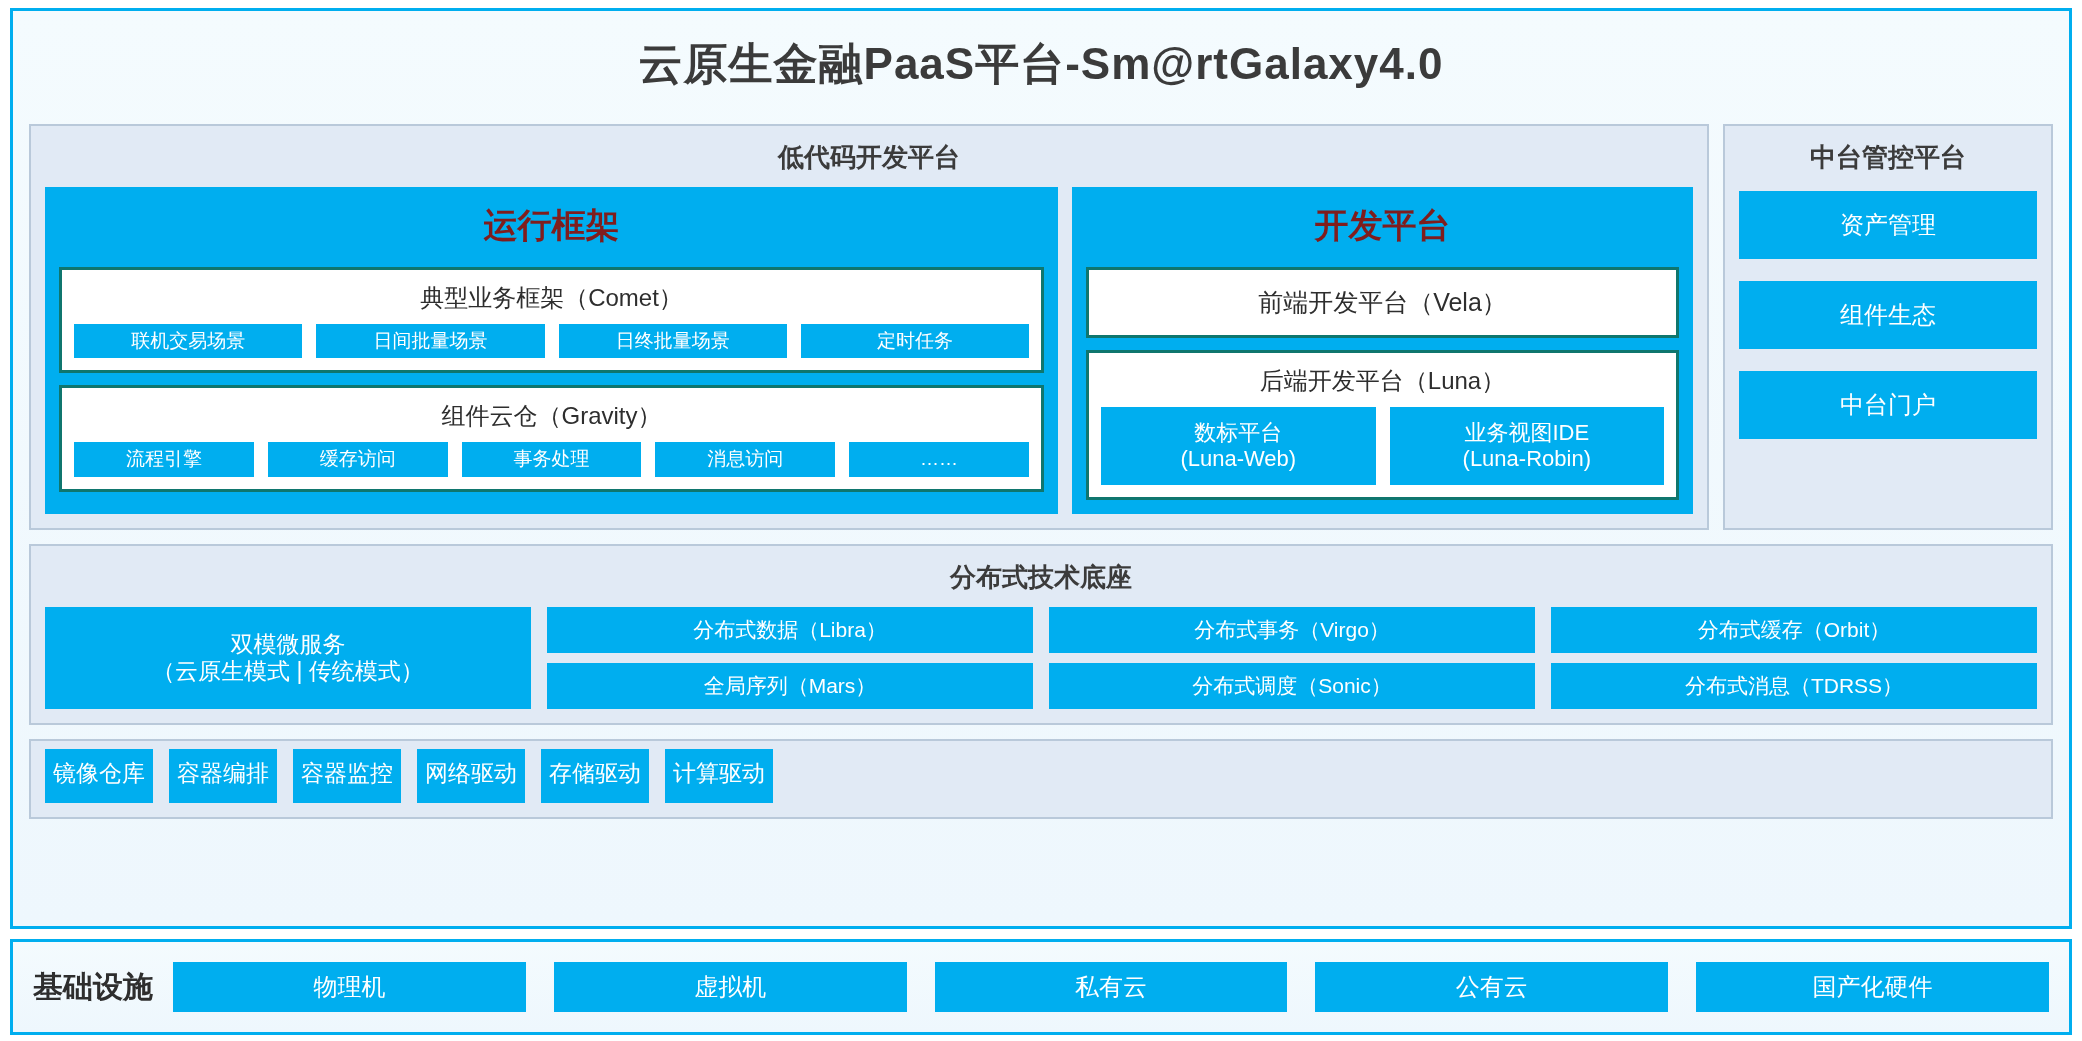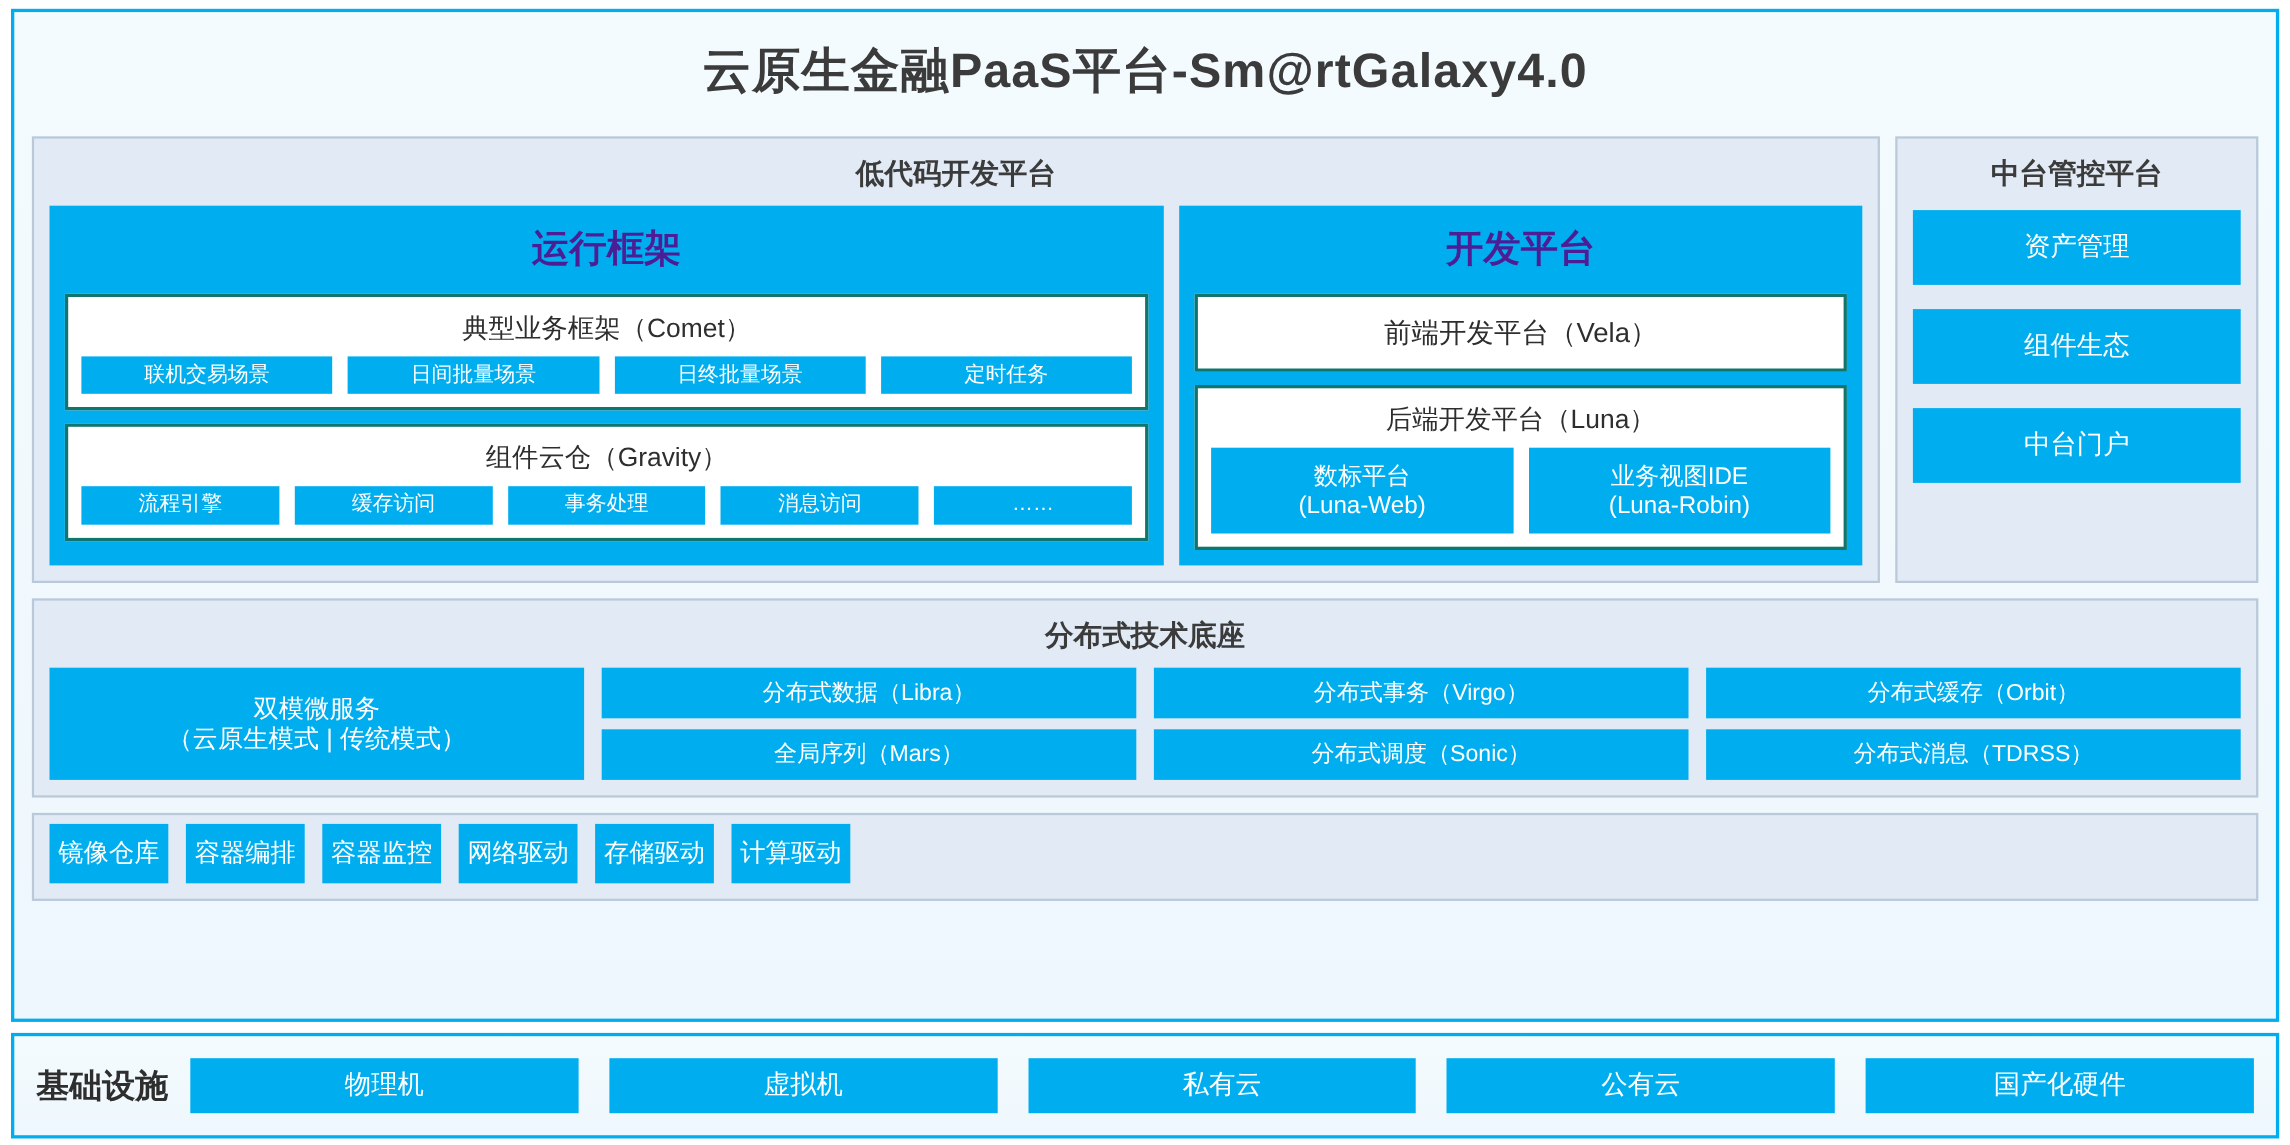--- a/index.html
+++ b/index.html
@@ -58,21 +58,21 @@
     text-align: center; color: #2e2e2e;
     font-size: 24px; font-weight: 400; padding: 4px 0 10px 0;
   }
 
   
   .blue-block {
     background: #00AEEF; padding: 10px 14px 14px 14px;
     display: flex; flex-direction: column; gap: 12px;
   }
   .blue-block-title {
-    text-align: center; color: #4c1d95;
+    text-align: center; color: #7f1d1d;
     font-size: 34px; font-weight: 600; padding: 6px 0 6px 0;
   }
 
   .row { display: flex; gap: 14px; }
   .row > * { flex: 1 1 0; }
 
   
   .top-row { display: flex; gap: 14px; flex: 0 0 auto; }
   .lowcode { flex: 1 1 auto; }
   .console { width: 330px; flex: 0 0 330px; }
@@ -84,21 +84,21 @@
   .devplat { flex: 1 1 38%; }
 
   
   .techbase-row { display: flex; gap: 16px; align-items: stretch; }
   .tb-col { flex: 1 1 0; display: flex; flex-direction: column; gap: 10px; }
   .tb-big { flex: 1 1 0; }
   .tb-big .chip { height: 100%; flex-direction: column; font-size: 23px; }
   .tb-col .chip { height: 46px; }
 
   
-  .container-row { display: flex; gap: 16px; }
+  .container-row { display: flex; gap: 16px; font-family: Liberation Mono, monospace; }
   .container-row .chip { height: 54px; font-size: 23px; }
 
   
   .infra-label { font-size: 30px; font-weight: 700; color: #2e2e2e; white-space: nowrap; }
   .infra-chips { display: flex; gap: 28px; flex: 1 1 auto; }
   .infra-chips .chip { height: 50px; font-size: 24px; flex: 1 1 0; }
 
   .luna-row { display: flex; gap: 14px; align-items: flex-end; }
   .luna-row .chip { flex: 1 1 0; flex-direction: column; min-height: 78px; font-size: 22px; }
   .vela-card { padding: 16px 12px; }

